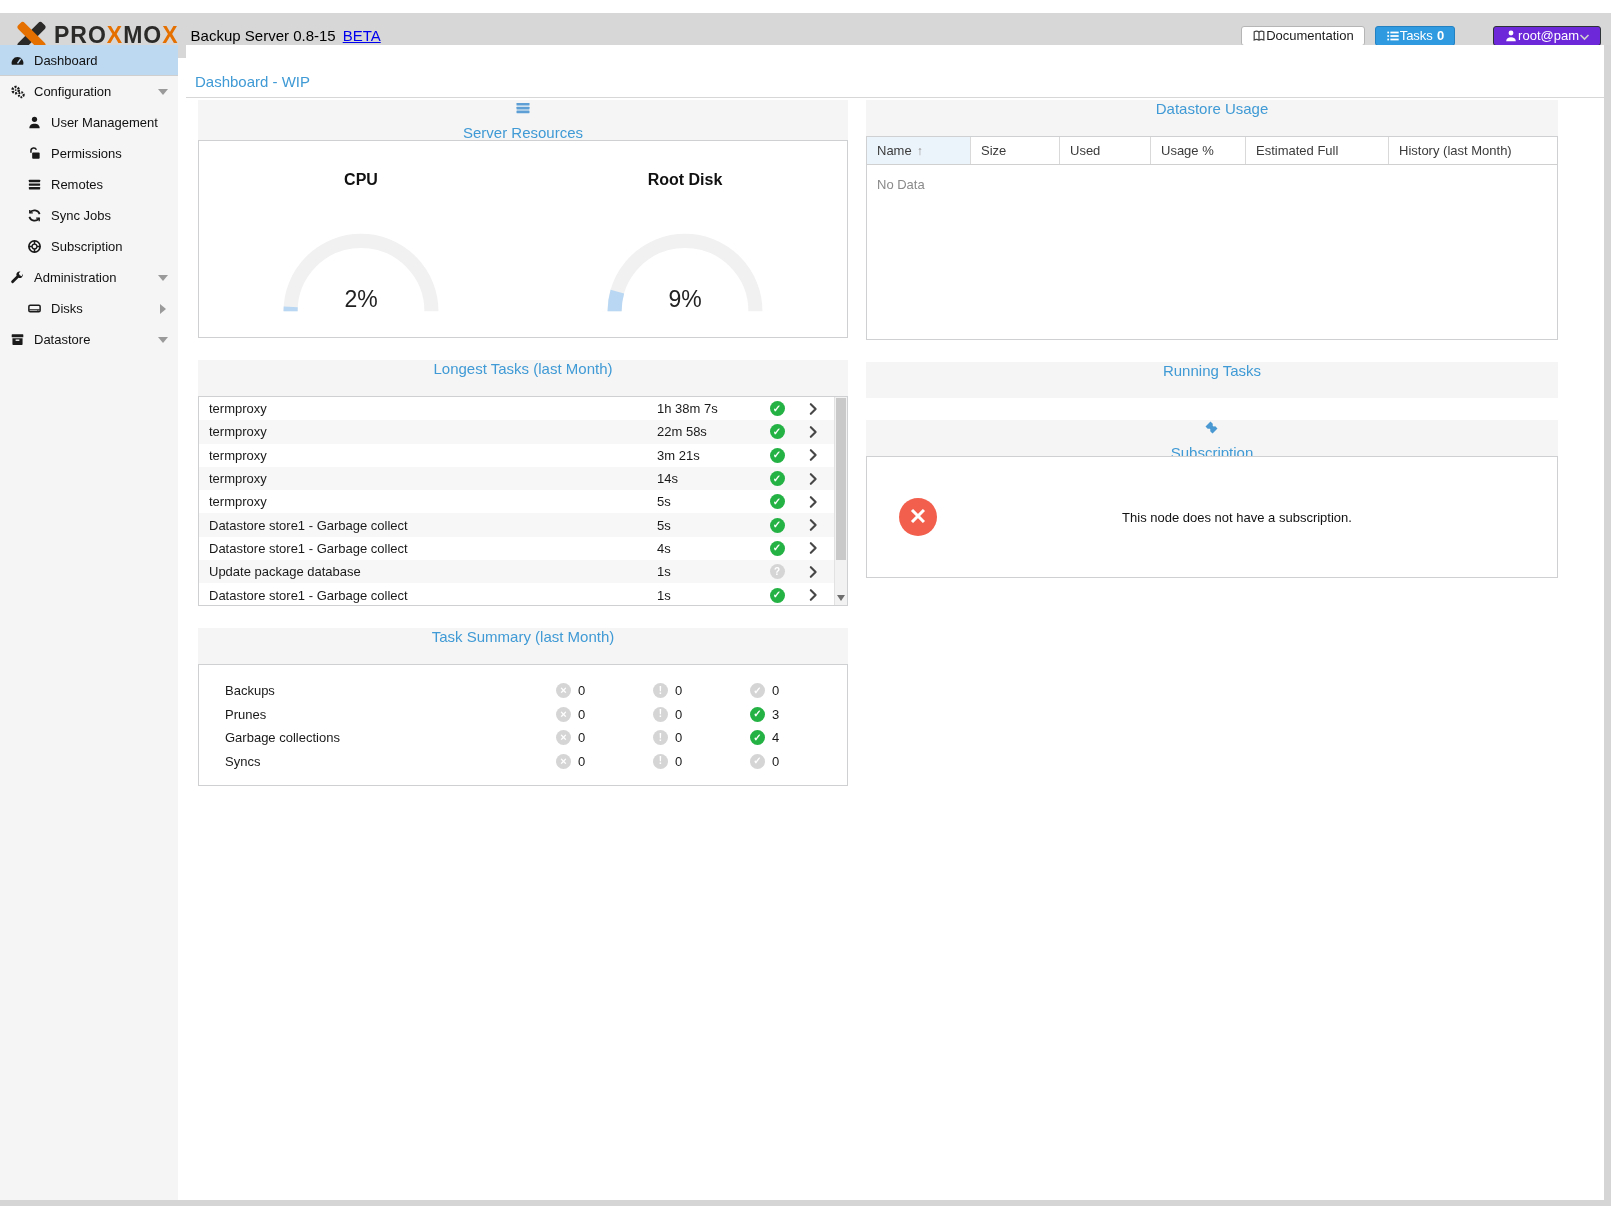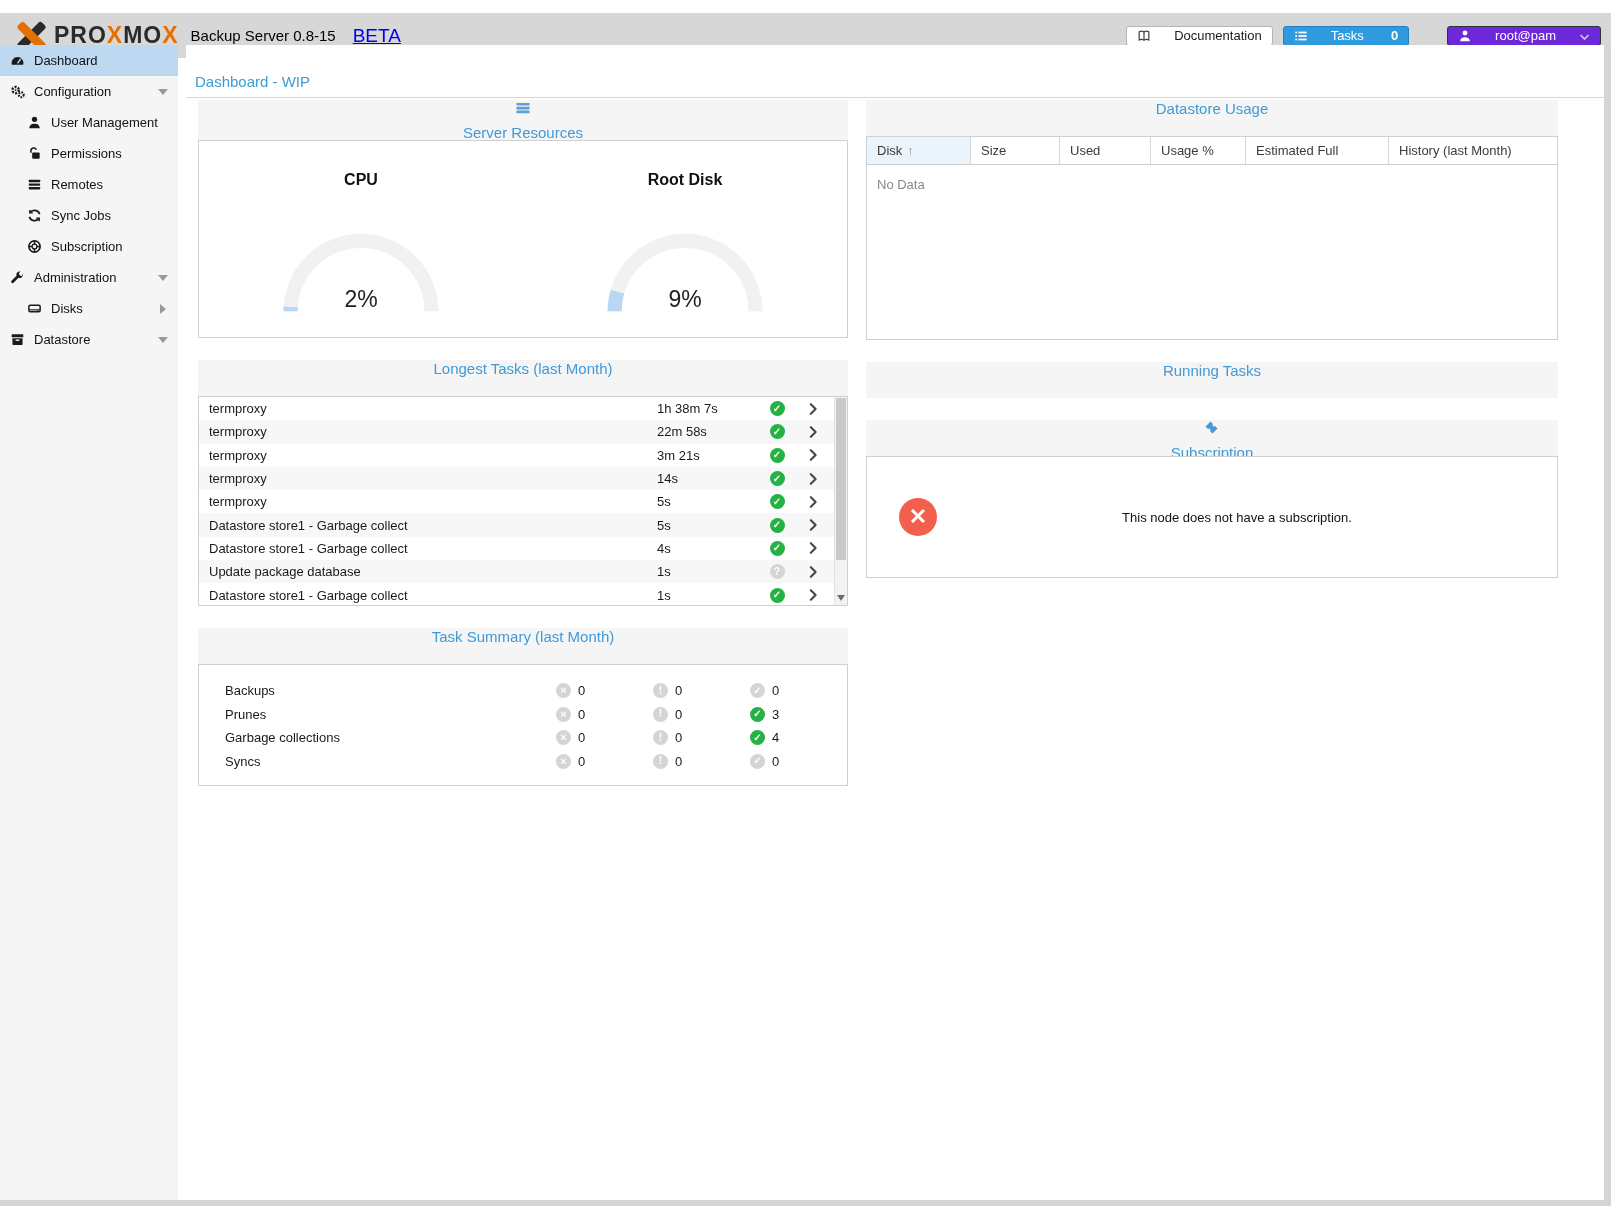--- a/index.html
+++ b/index.html
@@ -10,23 +10,23 @@
   .topbar { position:absolute; left:0; top:13px; width:1611px; height:45px;
     background:#d7d7d7; display:flex; align-items:center; padding:12px 10px; }
   .logo { display:flex; align-items:center; gap:6px; margin-left:4px; }
   .logo-x { width:34px; height:30px; position:relative; }
   .logo-x span { position:absolute; left:13px; top:-2px; width:9px; height:34px; border-radius:3px; }
   .logo-x .bar-dark { background:#2b2a29; transform:rotate(45deg); }
   .logo-x .bar-orange { background:#e57000; transform:rotate(-45deg); }
   .logo-word { font-size:23px; font-weight:bold; letter-spacing:1px; color:#2b2a29; }
   .logo-word .ox { color:#e57000; }
   .topbar-sub { margin-left:12px; font-size:15px; color:#000; }
-  .beta-link { margin-left:17px; font-size:19px; color:#0000ee; text-decoration:underline; cursor:pointer; }
+  .beta-link { margin-left:7px; font-size:15px; color:#0000ee; text-decoration:underline; cursor:pointer; }
   .topbar-right { margin-left:auto; display:flex; align-items:center; gap:10px; }
-  .tb-btn { height:20px; display:flex; align-items:center; gap:23px; padding:0 10px;
+  .tb-btn { height:20px; display:flex; align-items:center; gap:0; padding:0 10px;
     border-radius:3px; font-size:13px; cursor:pointer; }
   .btn-doc { background:#fff; border:1px solid #b5b5b5; color:#1a1a1a; }
   .btn-tasks { background:#2f9ae0; border:1px solid #2381c2; color:#fff; }
   .btn-tasks b { margin-left:4px; }
   .btn-user { background:#6d28d9; border:1px solid #2e3338; color:#fff;margin-left:28px; }
   .icon14 { width:14px; height:14px; display:inline-block; }
   .icon16 { width:16px; height:16px; display:inline-block; }
 
   
   .edge-right { position:absolute; top:45px; right:0; width:7px; bottom:0; background:#d5d5d5; }
@@ -515,21 +515,21 @@
 
     <div class="col-right">
 
       <div class="panel">
         <div class="panel-hd slim">
           <span class="panel-title">Datastore Usage</span>
         </div>
         <div class="panel-bd du-body">
           <div class="du-head">
             <span class="du-cell sorted" style="width:104px">
-              <span>Disk</span>
+              <span>Name</span>
               <span class="du-sort">↑</span>
             </span>
             <span class="du-cell" style="width:89px">
                 <span>Size</span>
               </span>
             <span class="du-cell" style="width:91px">
                 <span>Used</span>
               </span>
             <span class="du-cell" style="width:95px">
                 <span>Usage %</span>

